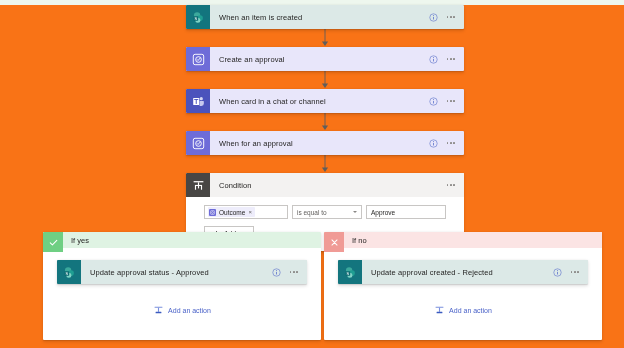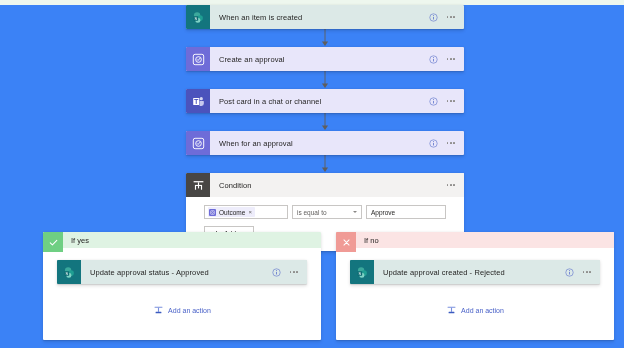--- a/index.html
+++ b/index.html
@@ -14,21 +14,21 @@
     font-size: 8px;
     color: #323130;
     overflow: hidden;
     position: relative;
   }
   #canvas {
     position: absolute;
     inset: 0;
     width: 624px;
     height: 348px;
-    background: #3b82f6;
+    background: #f97316;
   }
   .top-strip {
     position: absolute;
     left: 0; top: 0;
     width: 624px; height: 5px;
     background: #eef7ee;
   }
 
   
   .flow-col {
@@ -239,21 +239,21 @@
     position: absolute;
     top: 0;
     width: 278px;
     height: 108px;
     background: #ffffff;
     box-shadow: 0 0.3px 0.9px rgba(0,0,0,0.10), 0 1.6px 3.6px rgba(0,0,0,0.13);
     border-radius: 1px;
     overflow: hidden;
   }
   .branch.yes { left: 43px; }
-  .branch.no  { left: 324px; margin-left: 12px; }
+  .branch.no  { left: 324px; }
 
   .branch-head {
     height: 16px;
     display: flex;
     align-items: stretch;
   }
   .branch-head.yes { background: #dff3e3; }
   .branch-head.no  { background: #fbe4e4; }
 
   .branch-badge {
@@ -371,21 +371,21 @@
     <div class="card violet">
       <div class="card-icon ic-teams">
         <svg width="13" height="13" viewBox="0 0 16 16" aria-hidden="true">
           <rect x="1.5" y="3.6" width="7.4" height="8.8" rx="0.8" fill="#ffffff"></rect>
           <rect x="2.7" y="5.0" width="5.0" height="1.1" fill="#4b53bc"></rect>
           <rect x="4.6" y="5.0" width="1.2" height="6.0" fill="#4b53bc"></rect>
           <circle cx="11.4" cy="4.5" r="2.0" fill="#d5d7f2"></circle>
           <path d="M9.4 7.4 h4.6 a0.6 0.6 0 0 1 0.6 0.6 v2.6 a2.9 2.9 0 0 1 -2.9 2.9 h-2.3 z" fill="#c6c9ee"></path>
         </svg>
       </div>
-      <div class="card-title">Post card in a chat or channel</div>
+      <div class="card-title">When card in a chat or channel</div>
       <div class="card-actions">
         <svg class="info-icon" viewBox="0 0 16 16">
           <circle cx="8" cy="8" r="6.6" fill="none" stroke="#6b7fd0" stroke-width="1.2"></circle>
           <circle cx="8" cy="4.6" r="0.95" fill="#6b7fd0"></circle>
           <rect x="7.2" y="6.5" width="1.6" height="5.2" rx="0.6" fill="#6b7fd0"></rect>
         </svg>
         <span class="ellipsis">
             <i></i>
             <i></i>
             <i></i>

